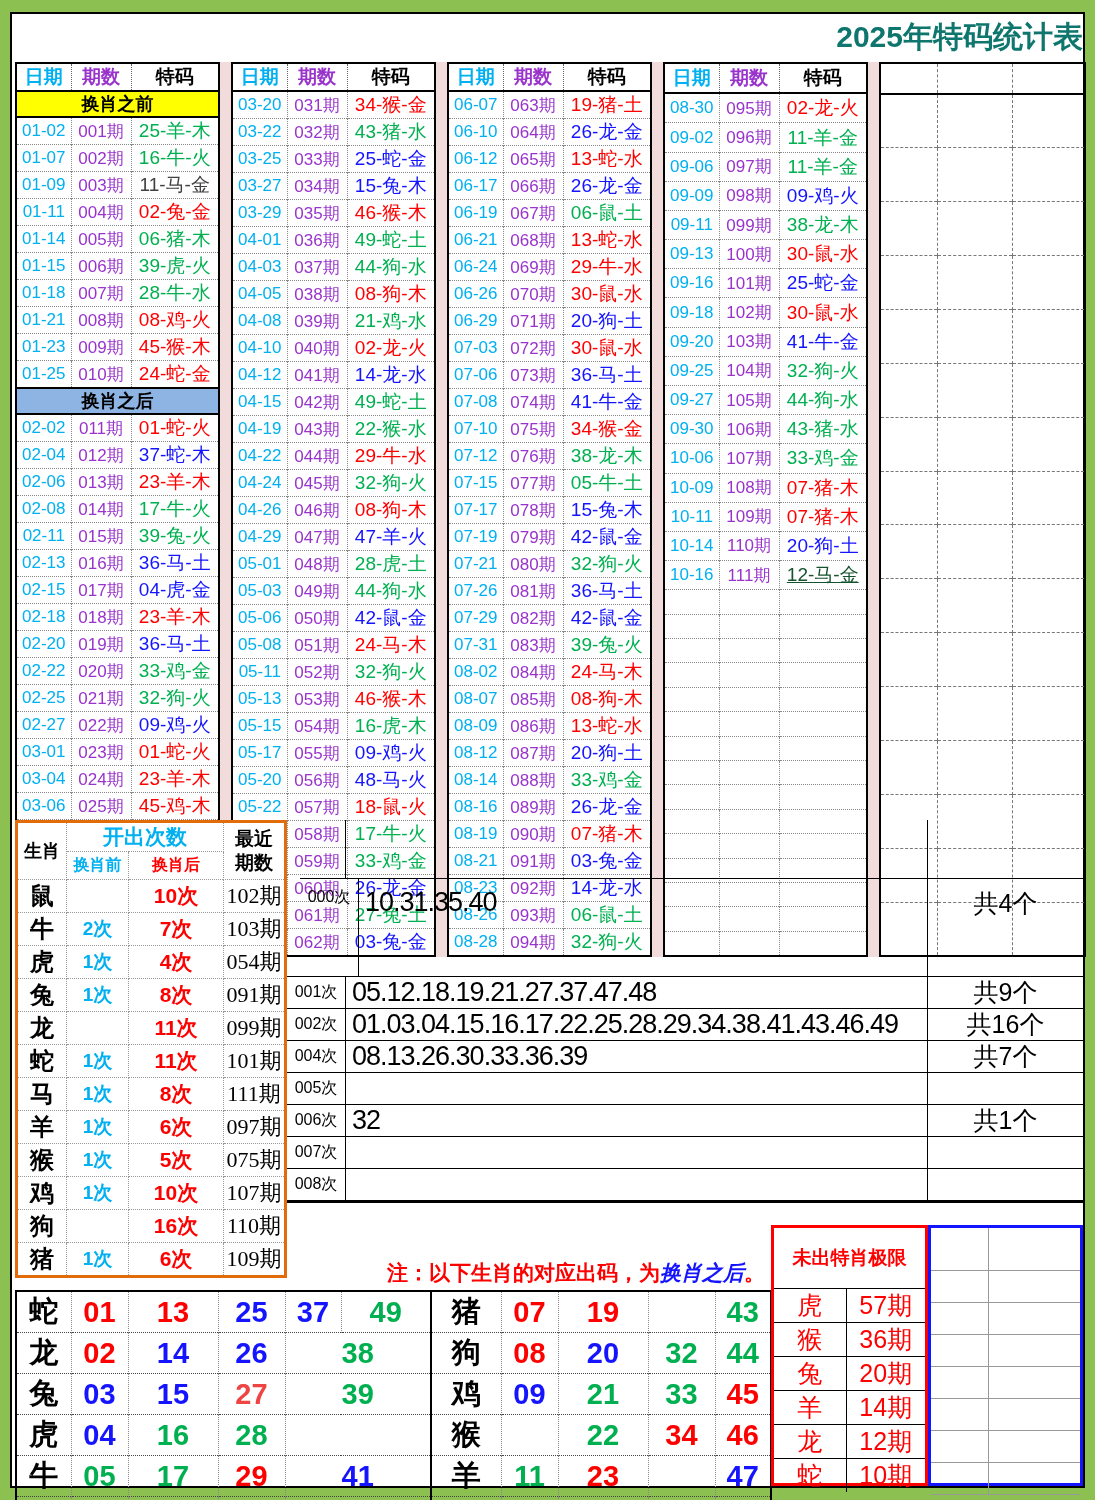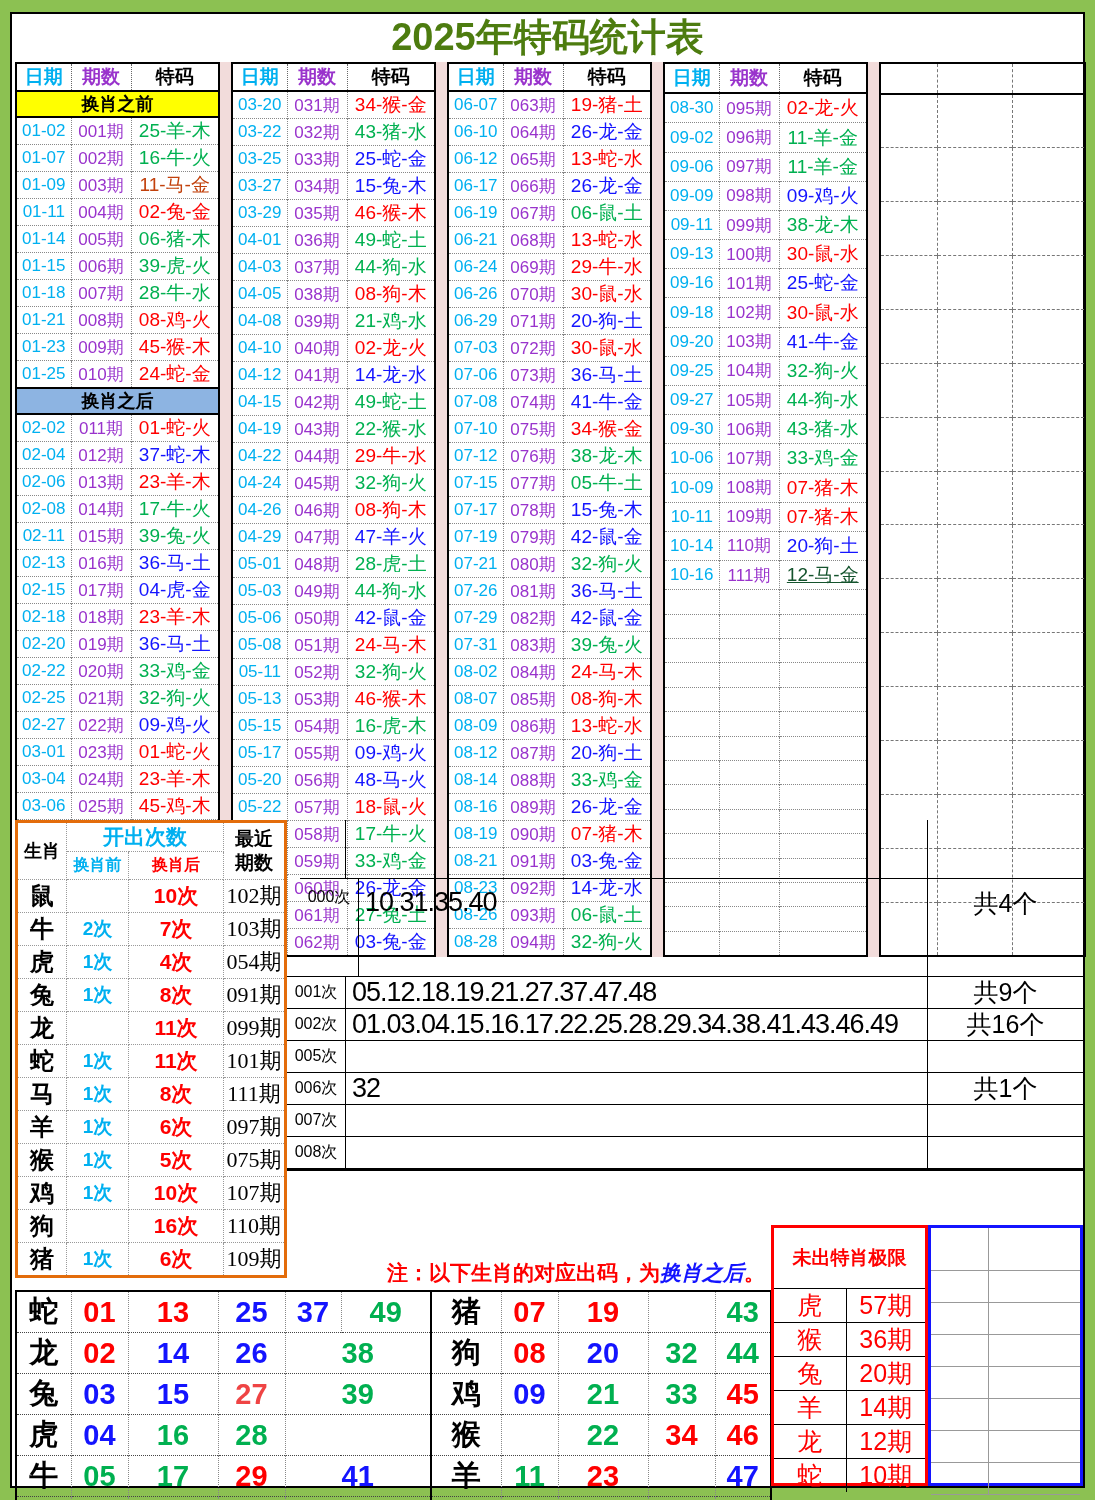--- a/index.html
+++ b/index.html
@@ -1,21 +1,21 @@
 <!DOCTYPE html>
 <html><head>
 <meta charset="utf-8">
 <style>
   html,body{margin:0;padding:0;}
   body{width:1095px;height:1500px;background:#8CC152;position:relative;
        font-family:"Liberation Sans",sans-serif;color:#000;}
   .sheet{position:absolute;left:10px;top:12px;width:1071px;height:1472px;
          background:#fff;border:2px solid #000;}
   .title{position:absolute;left:0;top:0;width:100%;height:46px;line-height:46px;
-         text-align:center;font-size:38px;color:#4d7c0f;font-weight:bold;}
+         text-align:right;font-size:30px;color:#0f766e;font-weight:bold;}
   
   .toptable{position:absolute;left:3px;top:48px;display:flex;align-items:stretch;}
   table{border-collapse:collapse;table-layout:fixed;}
   .grp{width:205px;border:2px solid #000;background:#fff;}
   .grp td{padding:0;text-align:center;vertical-align:middle;white-space:nowrap;overflow:hidden;}
   .grp tr{height:22.6px;}
   .grp tr.ghead{height:26px;}
   .ghead td{font-size:19px;font-weight:bold;border-bottom:2px solid #000;}
   .ghead td + td{border-left:1px dotted #666;}
   .h0{color:#00B0F0;} .h1{color:#9933CC;} .h2{color:#000;}
@@ -117,21 +117,21 @@
             <td class="c-code" style="color: rgb(0, 176, 80);">25-羊-木</td>
           </tr>
           <tr class="drow">
             <td class="c-date">01-07</td>
             <td class="c-period">002期</td>
             <td class="c-code" style="color: rgb(0, 176, 80);">16-牛-火</td>
           </tr>
           <tr class="drow">
             <td class="c-date">01-09</td>
             <td class="c-period">003期</td>
-            <td class="c-code" style="color: #c2410c;">11-马-金</td>
+            <td class="c-code" style="color: #404040;">11-马-金</td>
           </tr>
           <tr class="drow">
             <td class="c-date">01-11</td>
             <td class="c-period">004期</td>
             <td class="c-code" style="color: rgb(255, 0, 0);">02-兔-金</td>
           </tr>
           <tr class="drow">
             <td class="c-date">01-14</td>
             <td class="c-period">005期</td>
             <td class="c-code" style="color: rgb(0, 176, 80);">06-猪-木</td>
@@ -1000,20 +1000,25 @@
         <div class="clbl">001次</div>
         <div class="cnums">05.12.18.19.21.27.37.47.48</div>
         <div class="ctot">共9个</div>
       </div>
       <div class="crow">
         <div class="clbl">002次</div>
         <div class="cnums">01.03.04.15.16.17.22.25.28.29.34.38.41.43.46.49</div>
         <div class="ctot">共16个</div>
       </div>
       <div class="crow">
+        <div class="clbl">004次</div>
+        <div class="cnums">08.13.26.30.33.36.39</div>
+        <div class="ctot">共7个</div>
+      </div>
+      <div class="crow">
         <div class="clbl">005次</div>
         <div class="cnums"></div>
         <div class="ctot"></div>
       </div>
       <div class="crow">
         <div class="clbl">006次</div>
         <div class="cnums">32</div>
         <div class="ctot">共1个</div>
       </div>
       <div class="crow">

